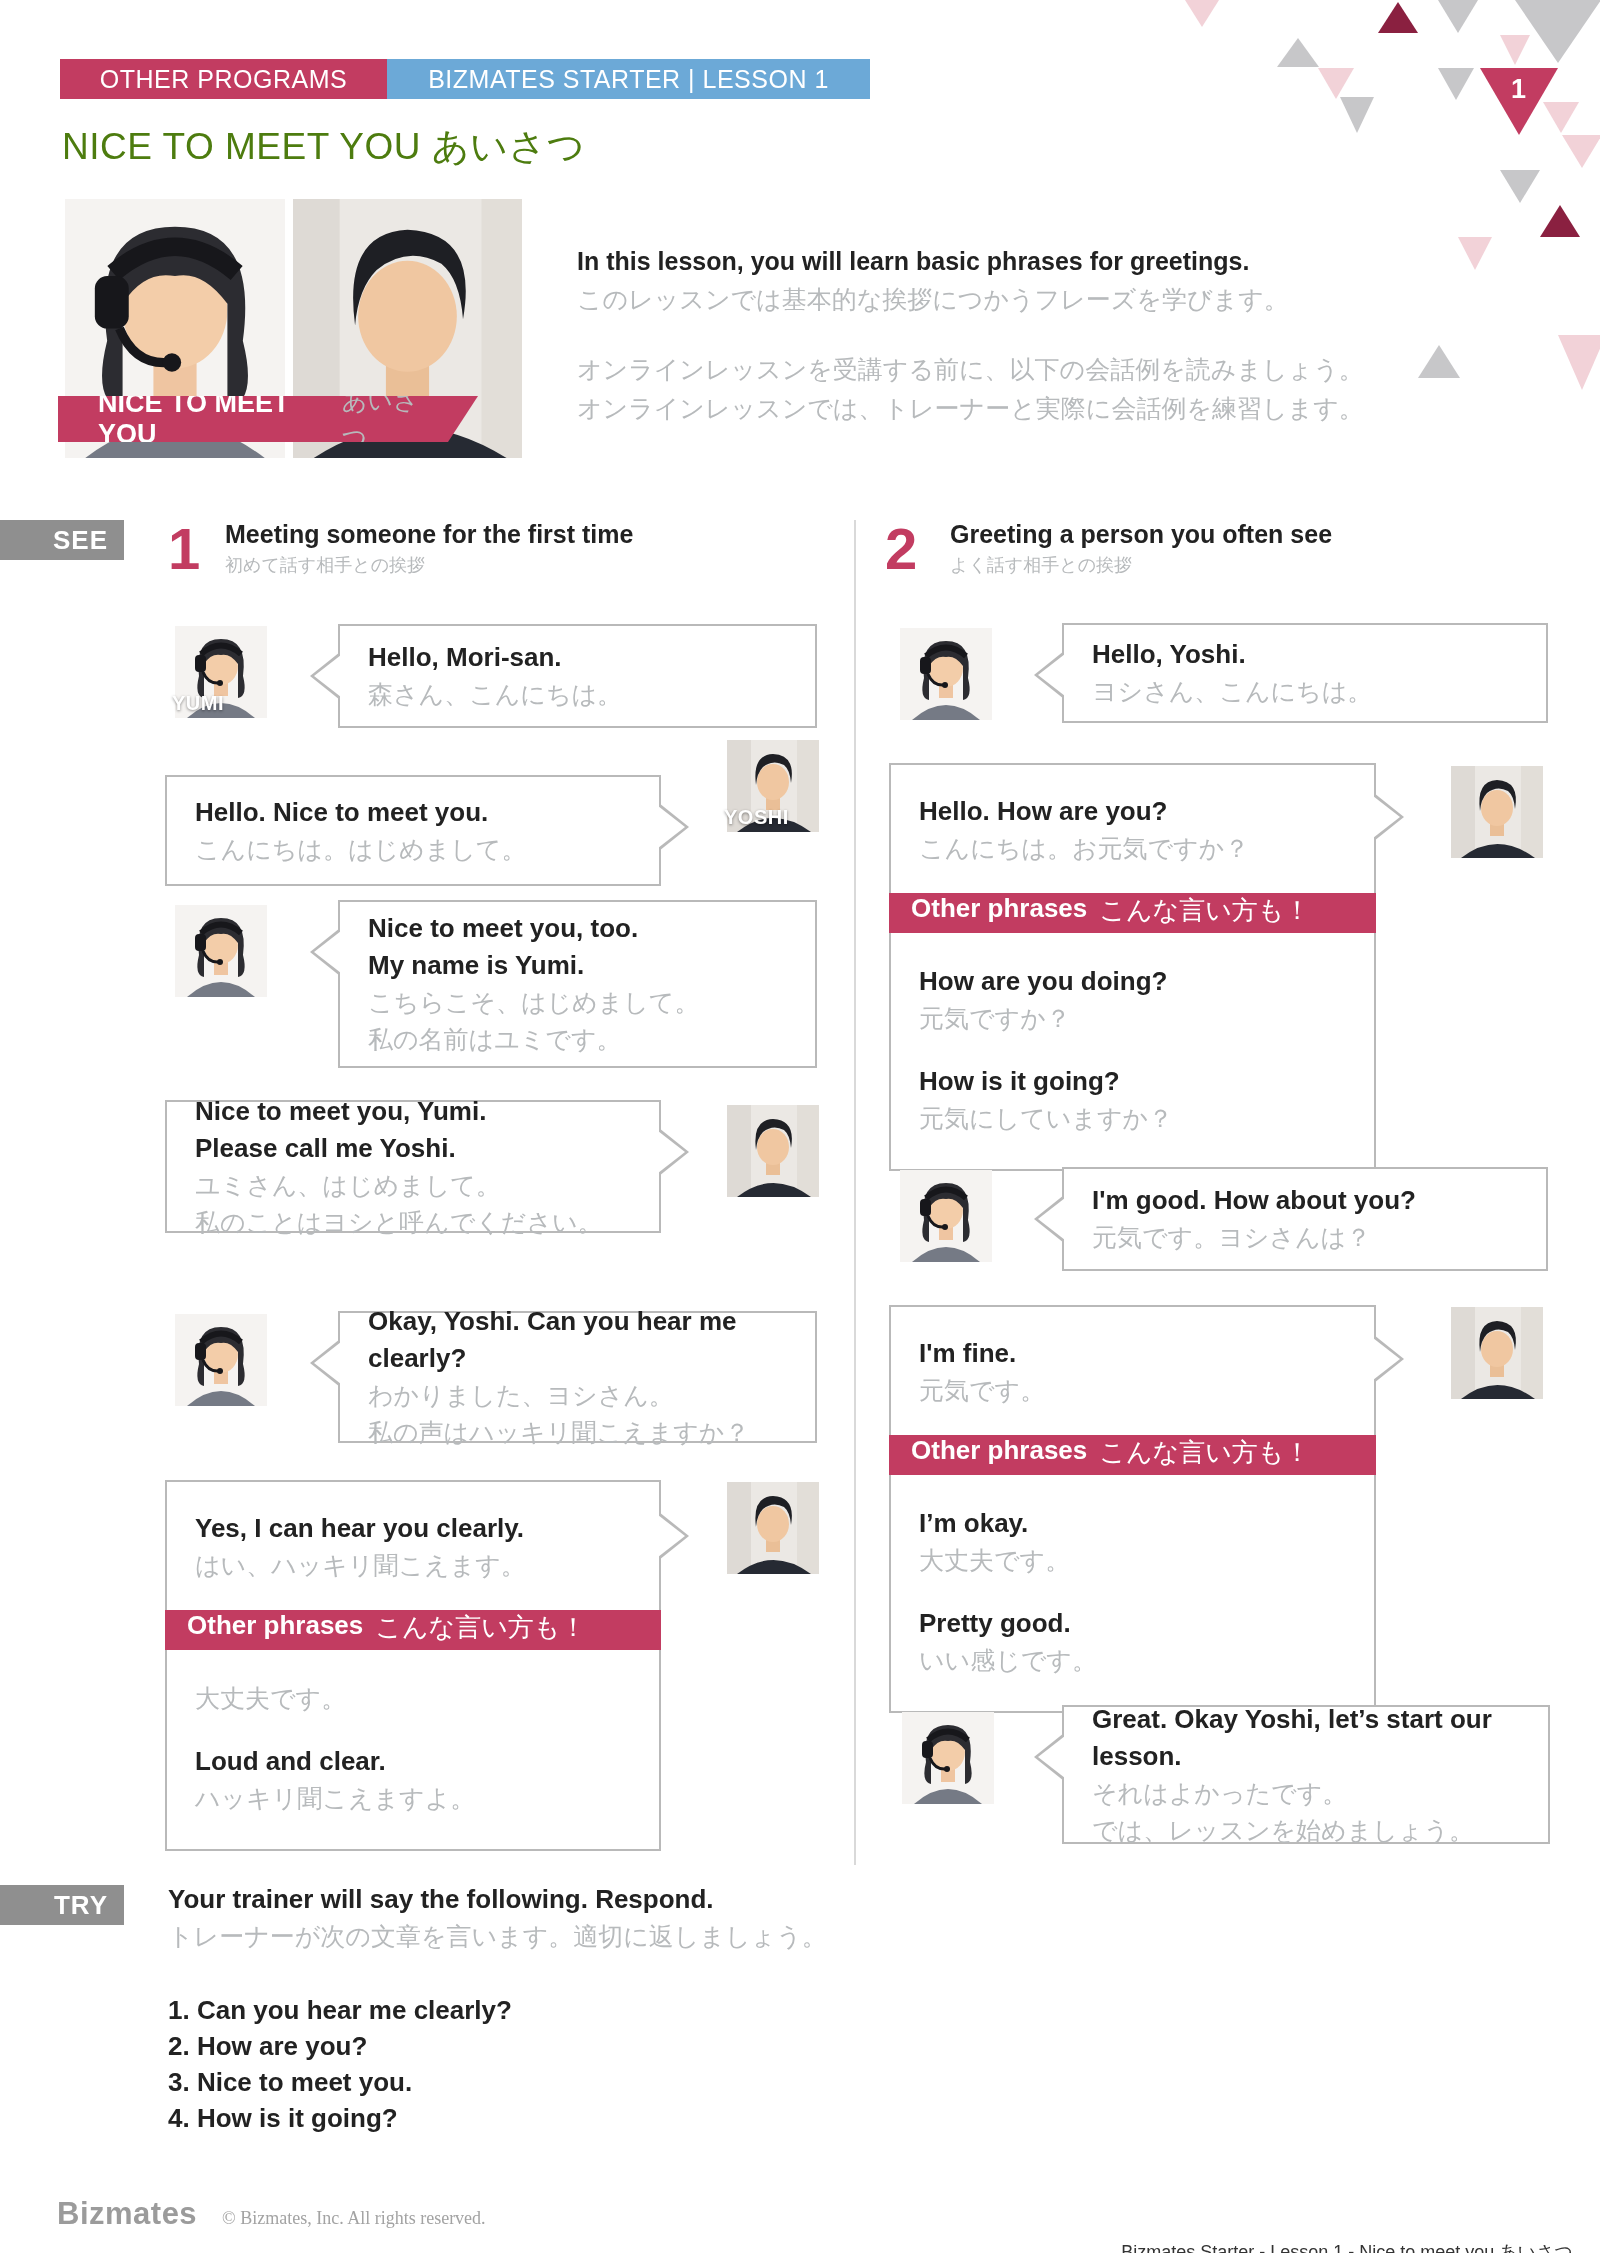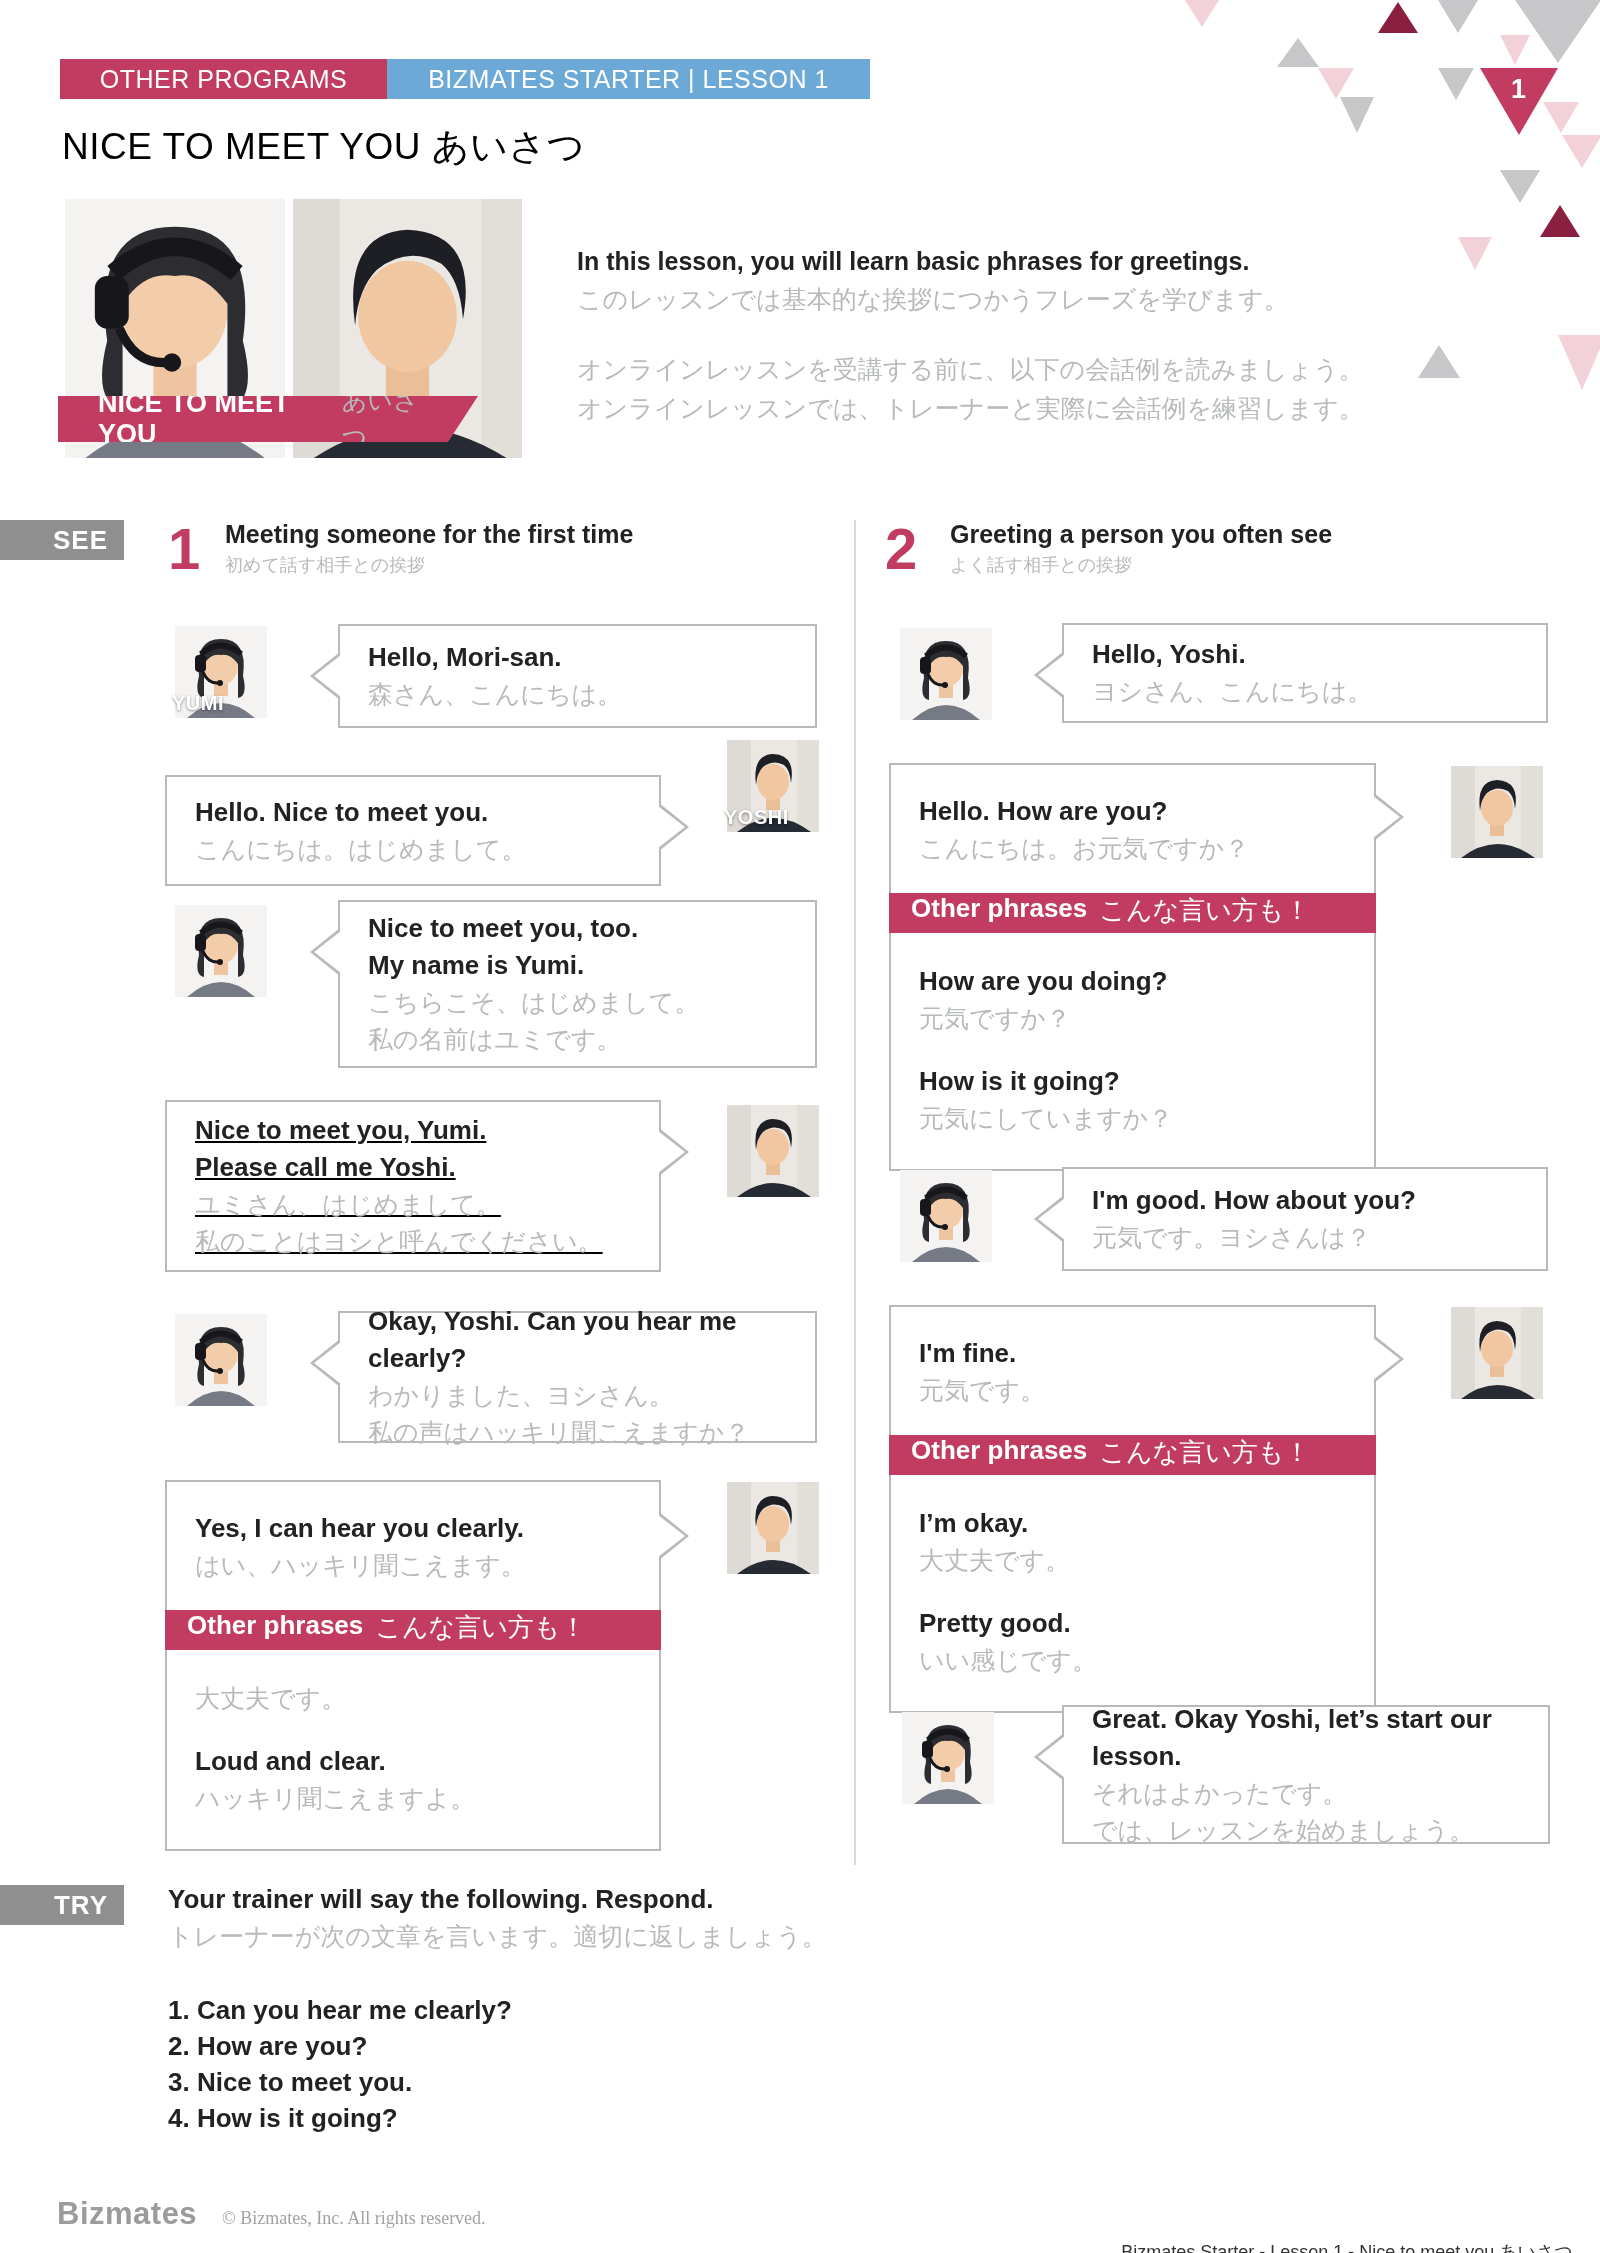--- a/index.html
+++ b/index.html
@@ -2,21 +2,21 @@
 <html><head>
 <meta charset="utf-8">
 <style>
   html,body{margin:0;padding:0;background:#ffffff;}
   body{width:1600px;height:2253px;position:relative;font-family:"Liberation Sans","DejaVu Sans",sans-serif;overflow:hidden;}
   .abs{position:absolute;}
   
   .badge{height:40px;display:flex;align-items:center;justify-content:center;color:#fff;font-size:25px;letter-spacing:.5px;}
   .badge.crimson{background:#c23c61;}
   .badge.blue{background:#6ca9d7;}
-  .page-title{font-size:37px;color:#000000;letter-spacing:.5px;text-align:right;}
+  .page-title{font-size:37px;color:#4d7c0f;letter-spacing:.5px;text-align:right;}
   
   .photo-panel{overflow:hidden;background:#eceae6;}
   .photo-panel svg{width:100%;height:100%;display:block;}
   .photo-banner{position:absolute;left:-7px;bottom:16px;height:46px;background:#c23c61;color:#fff;display:flex;align-items:center;padding:0 44px 0 40px;font-size:27px;clip-path:polygon(0 0,100% 0,calc(100% - 30px) 100%,0 100%);}
   .photo-banner b{font-weight:700;}
   .photo-banner .jp{font-weight:400;margin-left:12px;}
   
   .lead-en{font-size:25px;font-weight:700;color:#222;}
   .gray-jp{font-size:25px;color:#b7babc;}
   
@@ -184,21 +184,21 @@
 <div class="bubble" style="left:338px;top:900px;width:479px;height:168px;">
   <span class="tail left"></span>
   <div class="pad">
     <div class="en">Nice to meet you, too.</div>
     <div class="en">My name is Yumi.</div>
     <div class="jp">こちらこそ、はじめまして。</div>
     <div class="jp">私の名前はユミです。</div>
   </div>
 </div>
 
-<div class="bubble" style="left:165px;top:1100px;width:496px;height:172px;text-decoration:underline;">
+<div class="bubble" style="left:165px;top:1100px;width:496px;height:133px;">
   <span class="tail right"></span>
   <div class="pad">
     <div class="en">Nice to meet you, Yumi.</div>
     <div class="en">Please call me Yoshi.</div>
     <div class="jp">ユミさん、はじめまして。</div>
     <div class="jp">私のことはヨシと呼んでください。</div>
   </div>
 </div>
 <span class="avatar" style="left:717px;top:1105px;">
   <svg viewBox="0 0 92 92">

